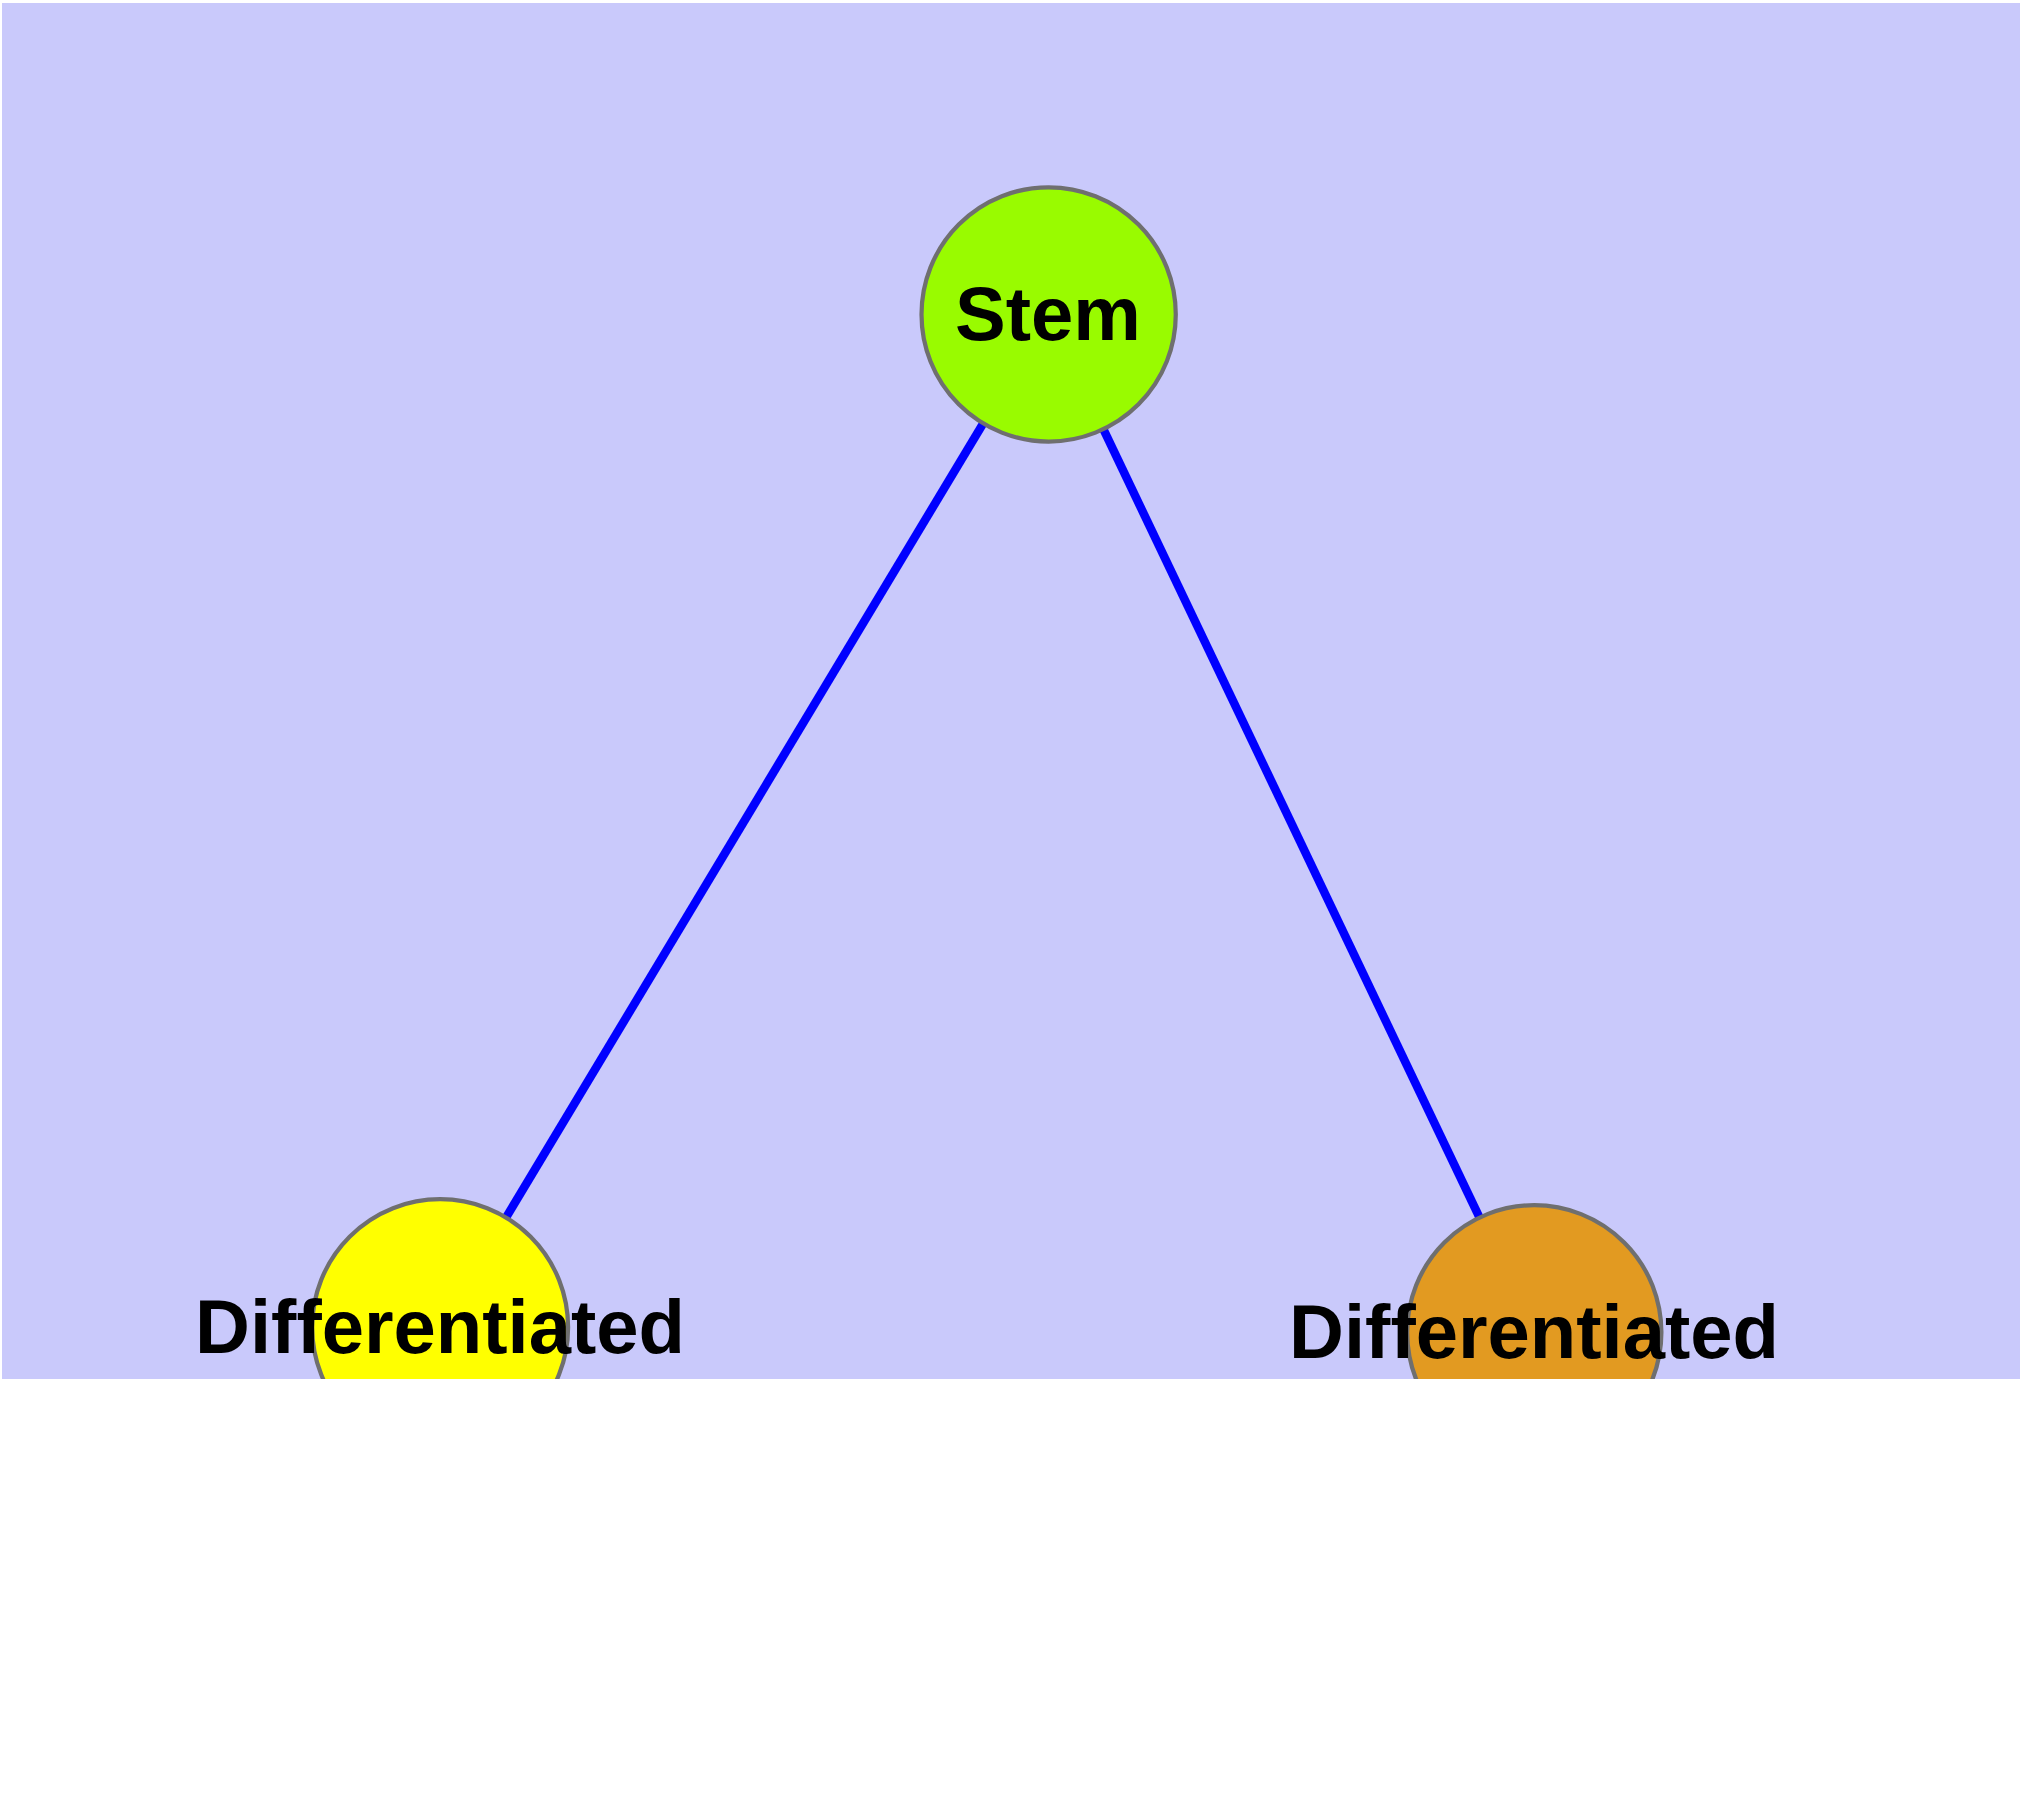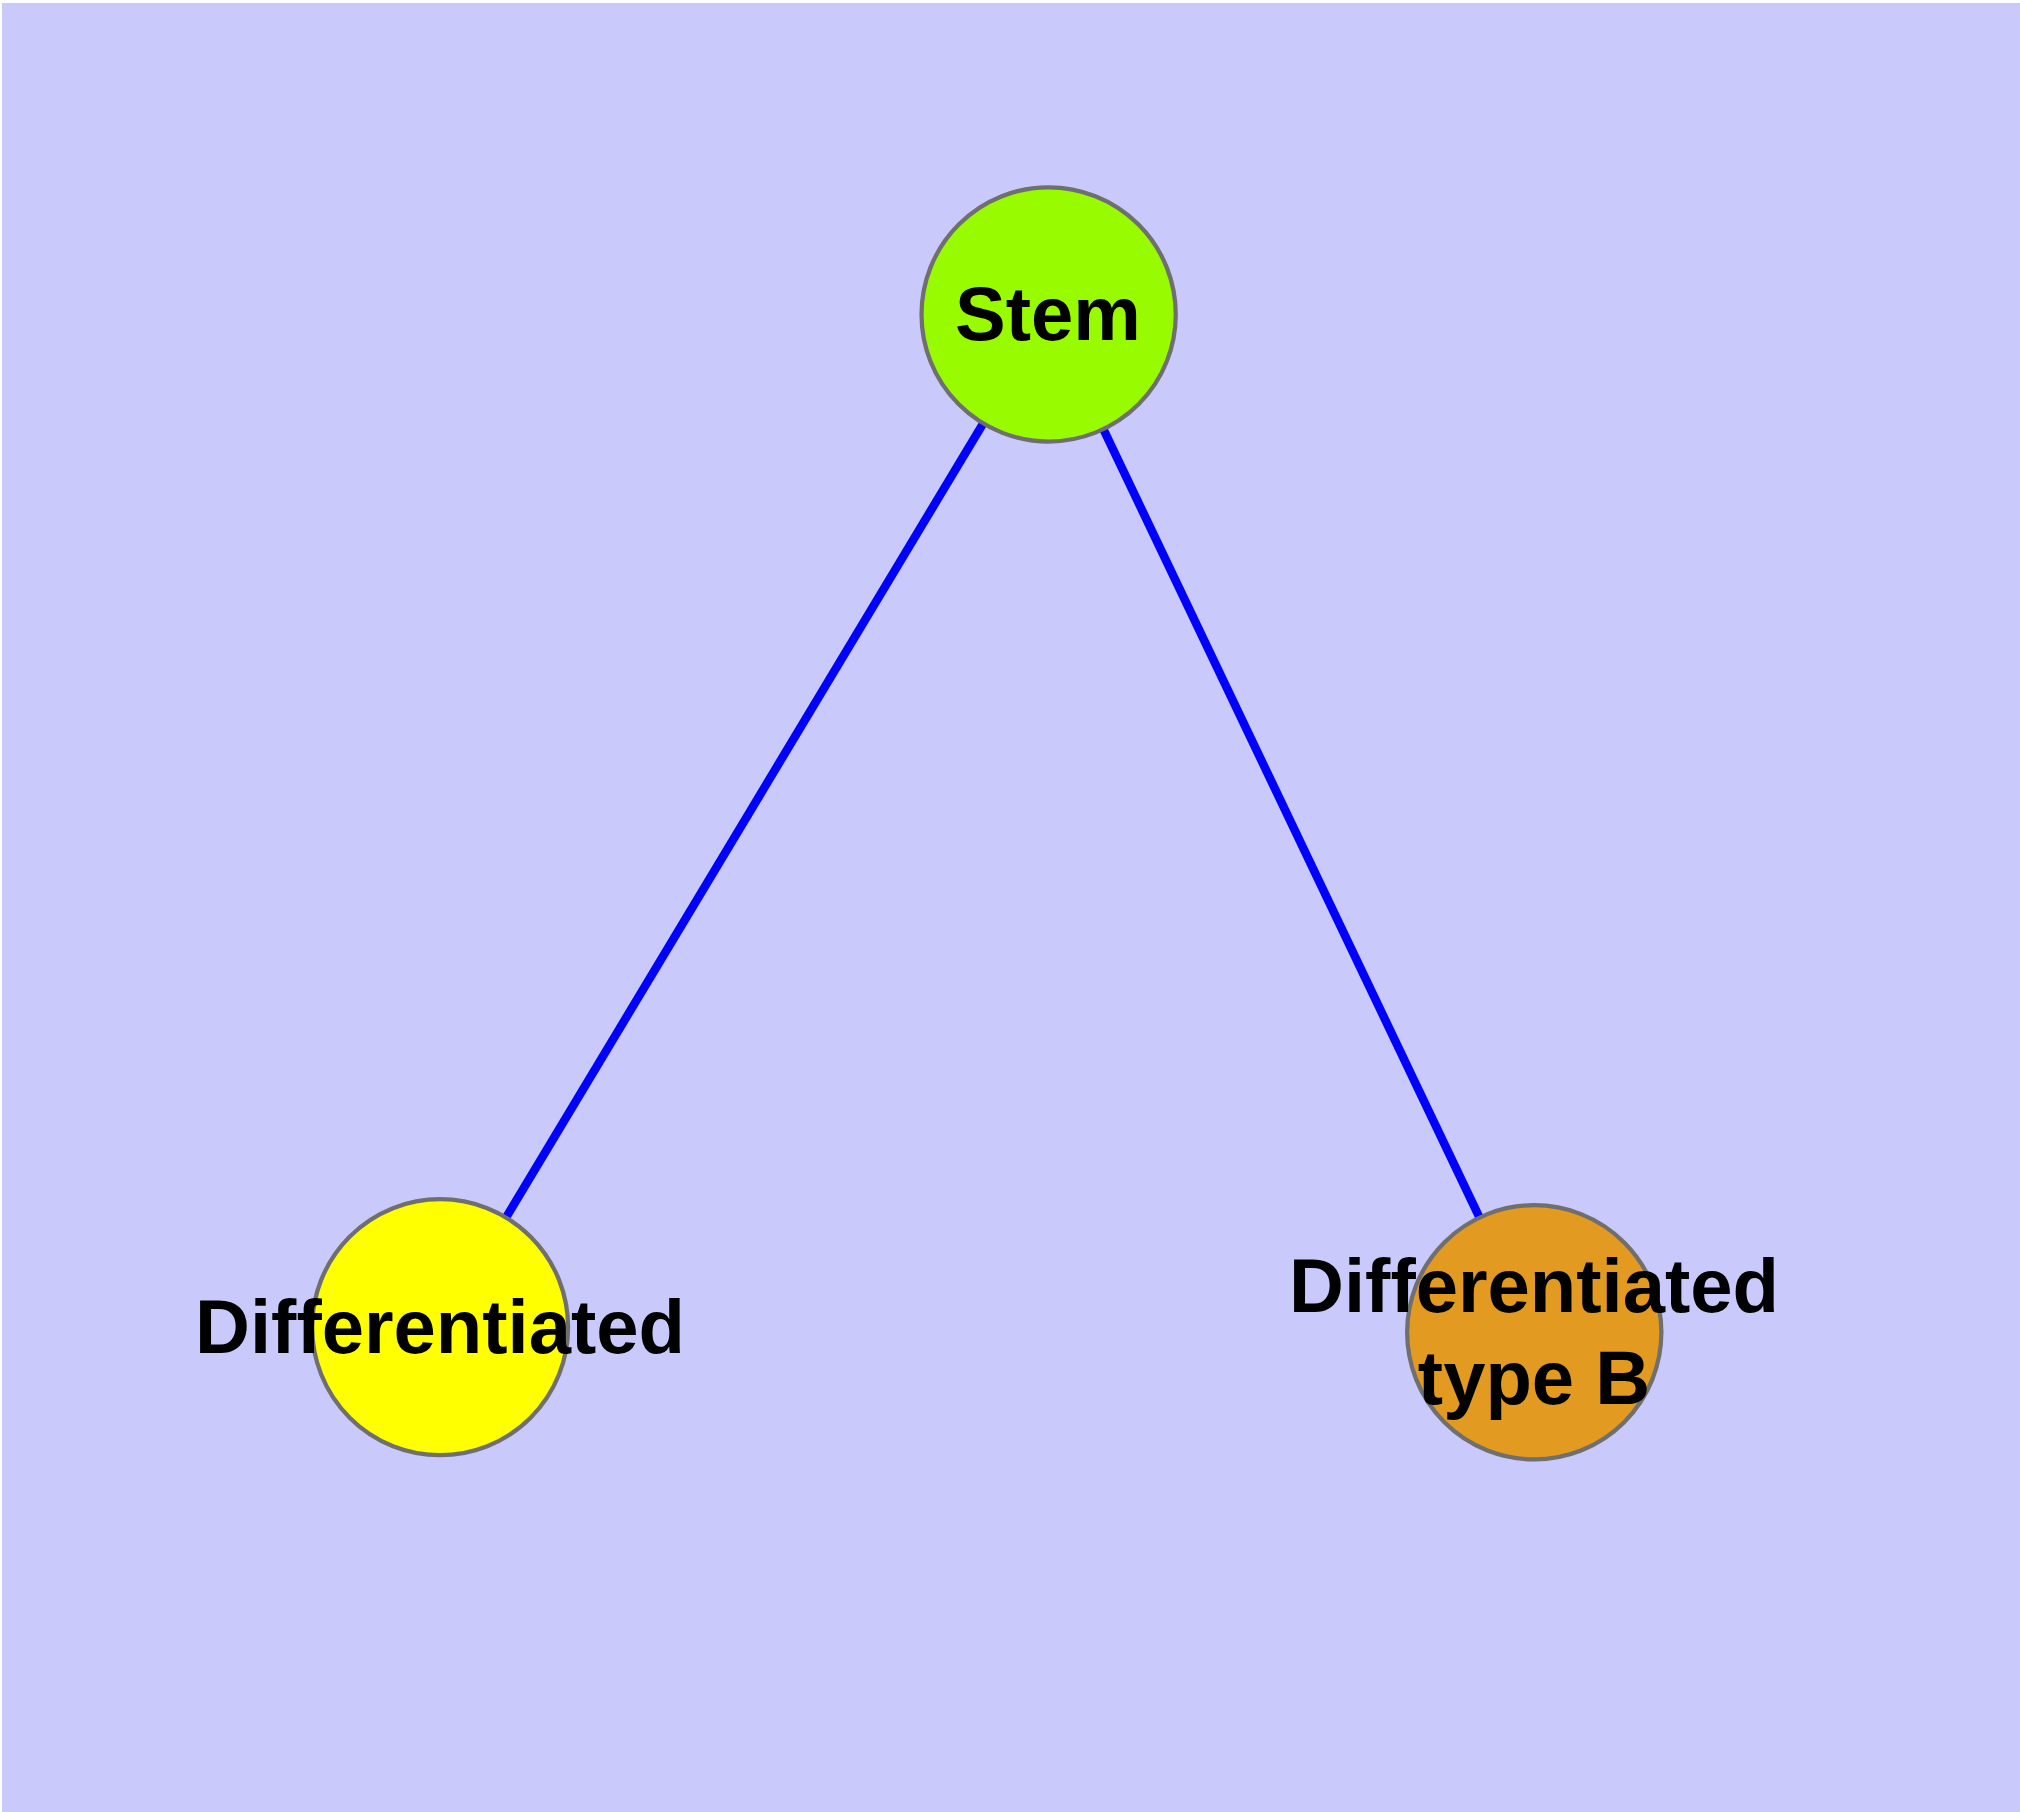--- a/index.html
+++ b/index.html
@@ -4,21 +4,21 @@
 <style>
   html, body {
     margin: 0;
     padding: 0;
     background: #ffffff;
     font-family: "Liberation Sans", sans-serif;
   }
   .stage {
     position: relative;
     width: 2021px;
-    height: 1812px;
+    height: 1379px;
     overflow: hidden;
     background: #ffffff;
   }
   .plot-bg {
     position: absolute;
     top: 3.4px;
     left: 1.7px;
     right: 0;
     bottom: 0;
     background: #c9c9fb;
@@ -75,17 +75,16 @@
   <div class="node-label label-stem">
     <span>Stem</span>
   </div>
 
   <div class="node-label label-type-a">
     <span>Differentiated</span>
   </div>
 
   <div class="node-label label-type-b">
     <span>Differentiated</span>
-    <span>type B</span>
   </div>
 
 </div>
 
 
 </body></html>

